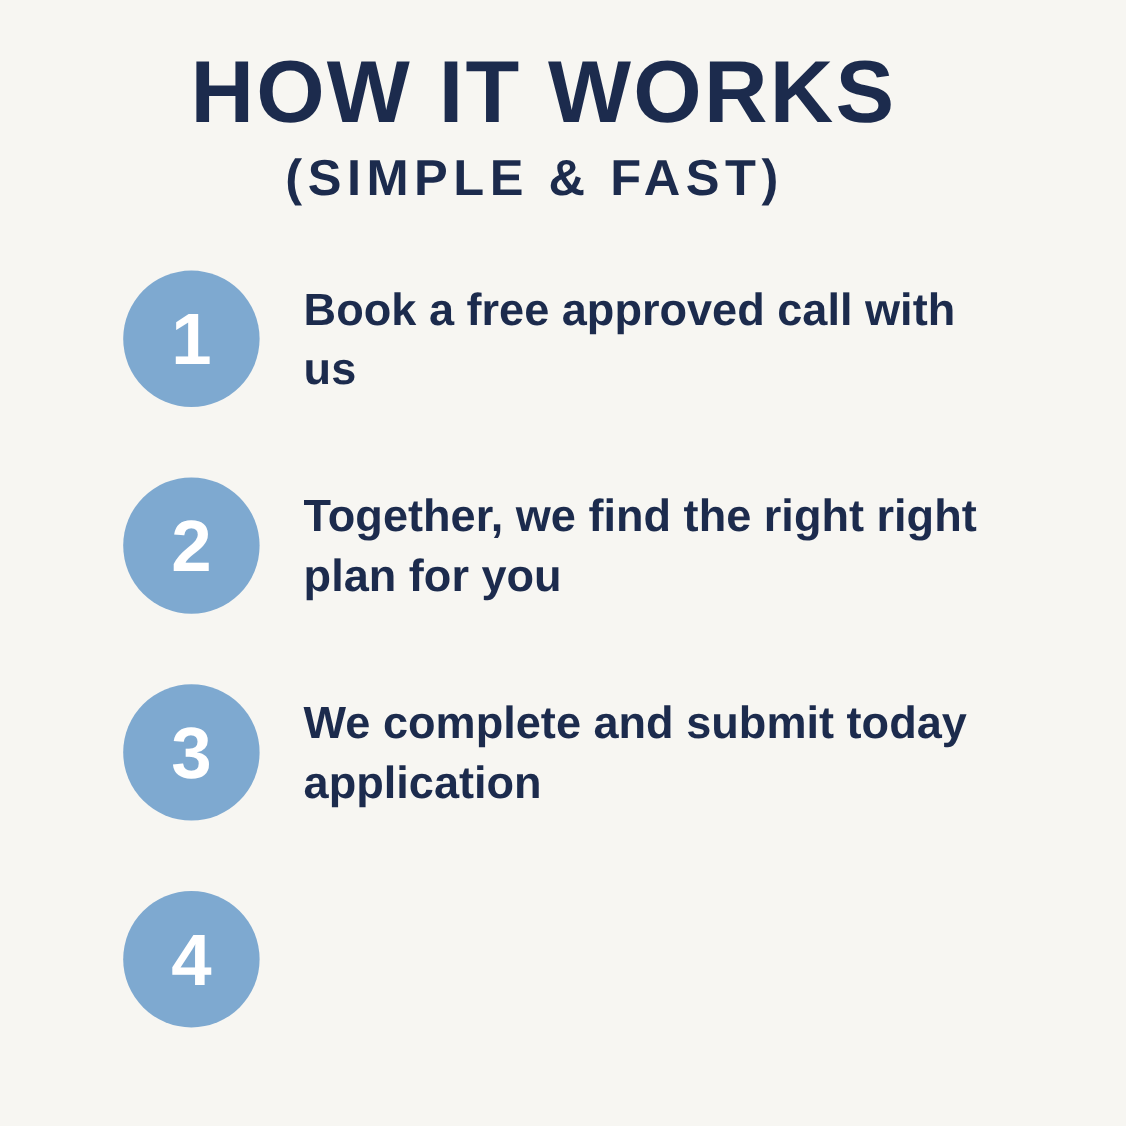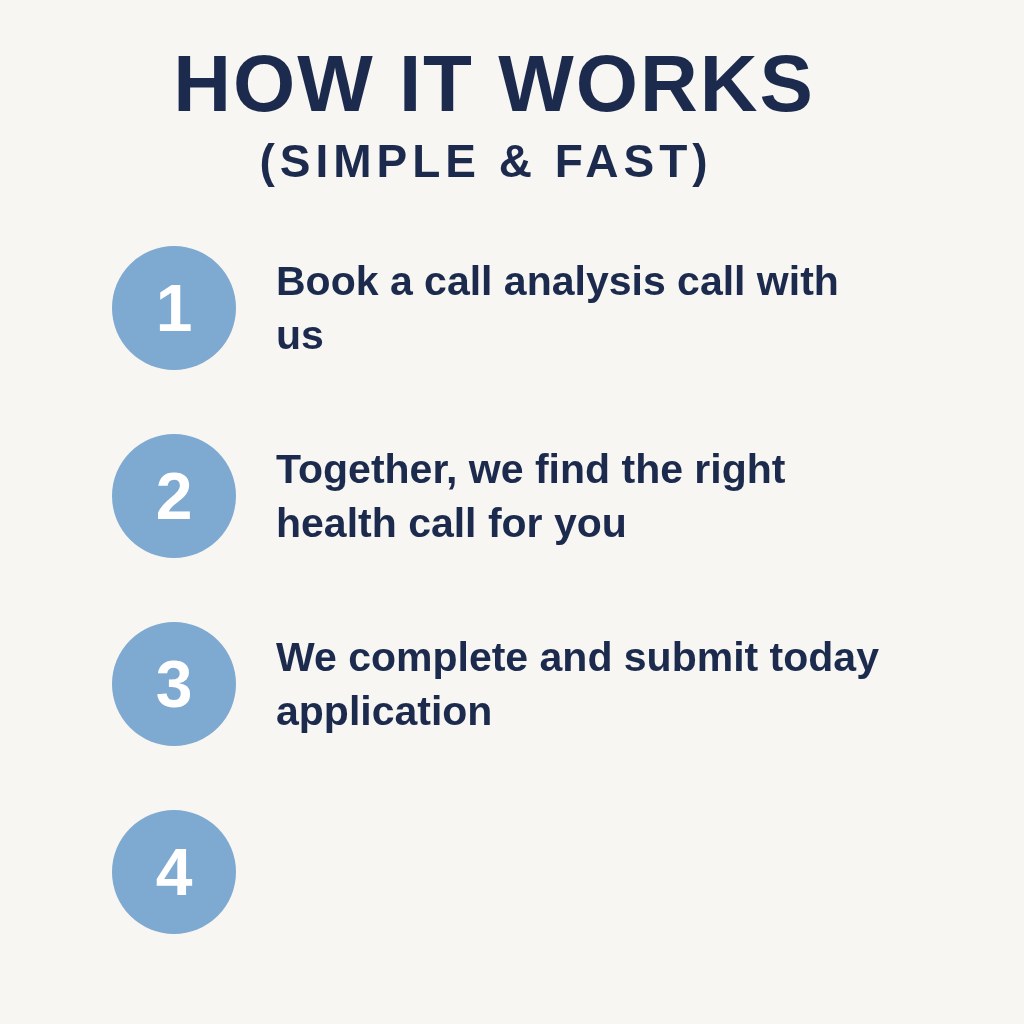--- a/index.html
+++ b/index.html
@@ -77,26 +77,26 @@
 <div class="page">
 
   <h1 class="title">HOW IT WORKS</h1>
 
   <h2 class="subtitle">(SIMPLE &amp; FAST)</h2>
 
   <div class="steps">
 
     <div class="step">
       <div class="circle">1</div>
-      <div class="step-text">Book a call analysis call with us</div>
+      <div class="step-text">Book a free approved call with us</div>
     </div>
 
     <div class="step">
       <div class="circle">2</div>
-      <div class="step-text">Together, we find the right health call for you</div>
+      <div class="step-text">Together, we find the right right plan for you</div>
     </div>
 
     <div class="step">
       <div class="circle">3</div>
       <div class="step-text">We complete and submit today application</div>
     </div>
 
     <div class="step">
       <div class="circle">4</div>
     </div>

